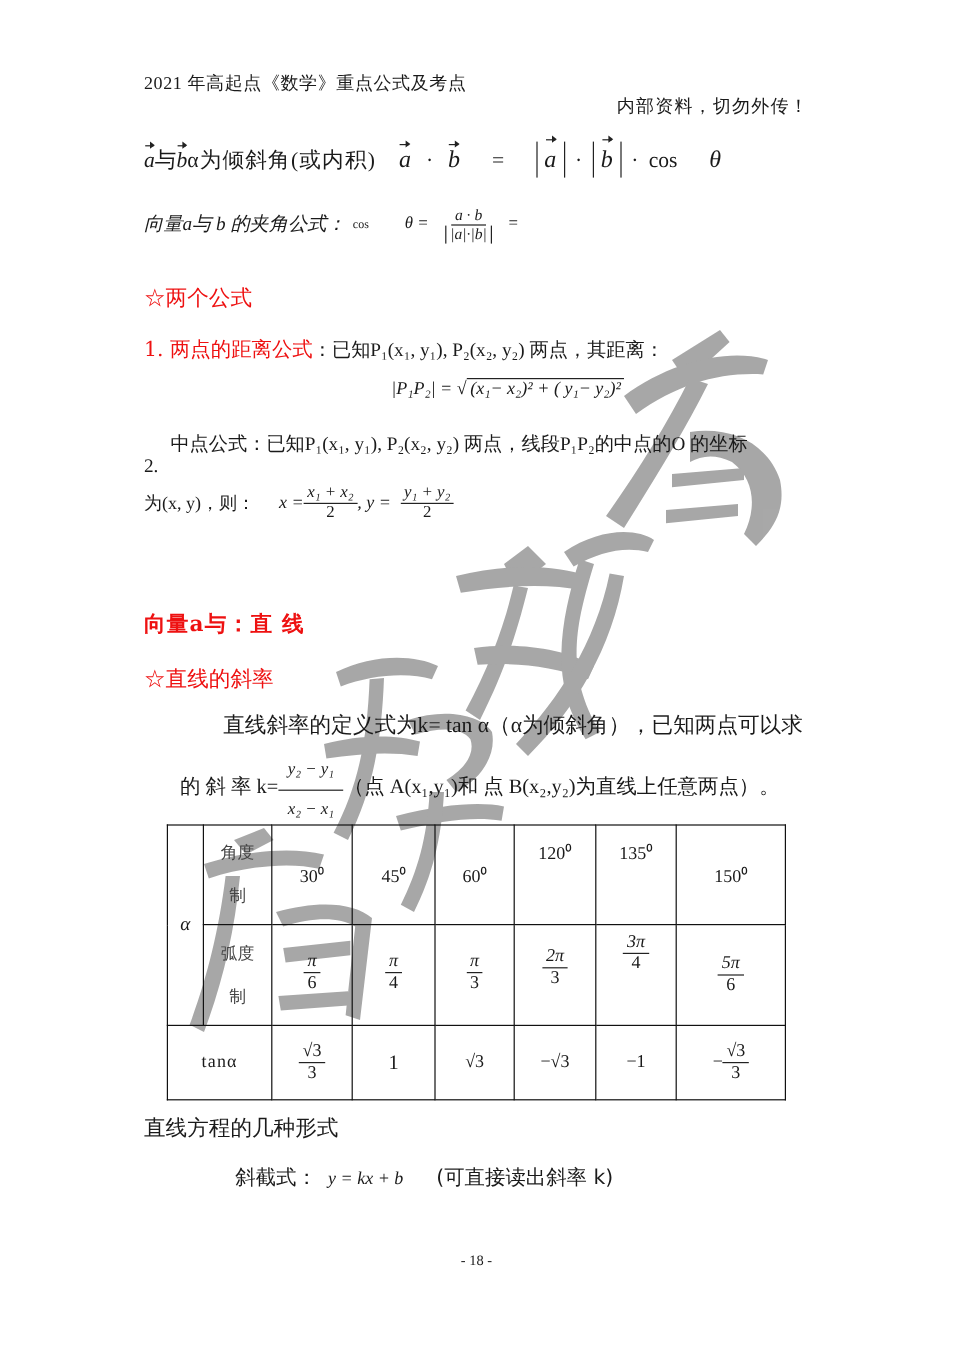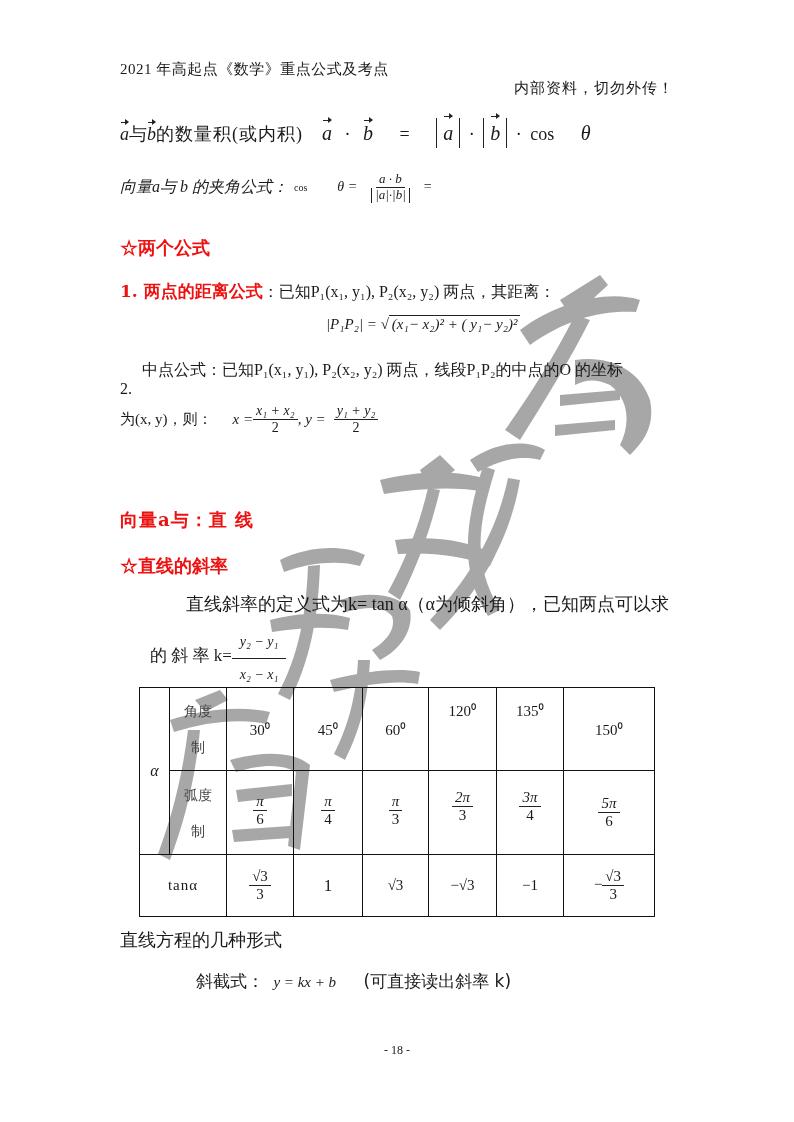--- a/index.html
+++ b/index.html
@@ -1,21 +1,21 @@
 <!DOCTYPE html>
 <html><head>
 <meta charset="utf-8">
 <style>
   html, body { margin:0; padding:0; background:#fff; }
   body { width:794px; height:1122px; position:relative; overflow:hidden;
          font-family: "DejaVu Serif", "Liberation Serif", serif; color:#1a1a1a; }
   .abs { position:absolute; white-space:nowrap; }
   .serif { font-family: "Liberation Serif", "DejaVu Serif", serif; }
   .it { font-style: italic; }
-  .red { color:#ee1111;font-weight:bold; }
+  .red { color:#ee1111; }
   .frac { display:inline-flex; flex-direction:column; align-items:center; vertical-align:middle; line-height:1.15; }
   .frac .num { border-bottom:1px solid #222; padding:0 3px; }
   .frac .den { padding:0 3px; }
   .vec { position:relative; display:inline-block; }
   .vec::before { content:""; position:absolute; left:1px; right:1px; top:-2px; border-top:1px solid #222; }
   .vec::after { content:""; position:absolute; right:0px; top:-5px; border-left:4px solid #222; border-top:3px solid transparent; border-bottom:3px solid transparent; }
   .absbar { border-left:1px solid #222; border-right:1px solid #222; padding:0 6px; }
   .sqrt { border-top:1px solid #222; padding:0 3px; }
   table.angles { position:absolute; left:139px; top:687px; border-collapse:collapse; }
   table.angles td { border:1.3px solid #111; text-align:center; vertical-align:middle; padding:0;
@@ -56,21 +56,21 @@
     <path d="M230 760 C265 750 295 752 310 765 L300 850 L288 846 L296 772 C282 764 262 764 236 772 Z"></path>
     <path d="M236 790 L292 784 L292 796 L238 802 Z"></path>
     <path d="M232 830 L290 826 L290 838 L234 842 Z"></path>
   </g>
 </svg>
 
 <div class="abs serif" style="left:120px; top:60px; font-size:15px; letter-spacing:0.5px;">2021 年高起点《数学》重点公式及考点</div>
 <div class="abs serif" style="left:514px; top:79px; font-size:15px; letter-spacing:1px;">内部资料，切勿外传！</div>
 
 <div class="abs serif" style="left:120px; top:118px; font-size:18px;">
-  <span class="vec it">a</span><span>与</span><span class="vec it">b</span><span style="letter-spacing:1px;">的数量积(或内积)</span>
+  <span class="vec it">a</span><span>与</span><span class="vec it">b</span><span style="letter-spacing:1px;">α为倾斜角(或内积)</span>
   <span style="display:inline-block;width:10px;"></span>
   <span class="vec it" style="font-size:20px;">a</span>
   <span style="margin:0 8px;">·</span>
   <span class="vec it" style="font-size:20px;">b</span>
   <span style="margin:0 22px;">=</span>
   <span class="absbar" style="display:inline-block;height:30px;line-height:30px;"><span class="vec it" style="font-size:20px;">a</span></span>
   <span style="margin:0 4px;">·</span>
   <span class="absbar" style="display:inline-block;height:30px;line-height:30px;"><span class="vec it" style="font-size:20px;">b</span></span>
   <span style="margin:0 4px;">·</span>
   <span>cos</span>
@@ -117,20 +117,21 @@
 
 <div class="abs red" style="left:120px; top:508px; font-size:18px; font-weight:bold; letter-spacing:1px;">向量a与：直 线</div>
 <div class="abs red" style="left:120px; top:540px; font-size:18px;margin-top:14px;">☆直线的斜率</div>
 <div class="abs serif" style="left:186px; top:592px; font-size:18px;">直线斜率的定义式为k= tan α（α为倾斜角），已知两点可以求</div>
 <div class="abs serif" style="left:150px; top:628px; font-size:17px; display:flex; align-items:center;">
   <span>的 斜 率 k=</span>
   <span class="frac" style="font-size:14px; margin-top:6px;">
     <span class="num it" style="padding:0 8px 8px;">y₂ − y₁</span>
     <span class="den it" style="padding-top:8px;">x₂ − x₁</span>
   </span>
+  <span>（点 A(x₁,y₁)和 点 B(x₂,y₂)为直线上任意两点）。</span>
 </div>
 
 <table class="angles">
   <colgroup>
     <col style="width:30px">
       <col style="width:57px">
       <col style="width:67px">
       <col style="width:69px">
     <col style="width:66px">
       <col style="width:68px">
@@ -165,21 +166,21 @@
             <span class="den">4</span>
           </span></td>
     <td style="vertical-align:top; padding-top:22px;"><span class="frac">
             <span class="num it">π</span>
             <span class="den">3</span>
           </span></td>
     <td style="vertical-align:top; padding-top:18px;margin-top:48px;"><span class="frac">
             <span class="num it">2π</span>
             <span class="den">3</span>
           </span></td>
-    <td style="vertical-align:top; padding-top:18px;"><span class="frac">
+    <td style="vertical-align:top; padding-top:6px;"><span class="frac">
             <span class="num it">3π</span>
             <span class="den">4</span>
           </span></td>
     <td style="vertical-align:top; padding-top:24px;"><span class="frac">
             <span class="num it">5π</span>
             <span class="den">6</span>
           </span></td>
   </tr>
   <tr style="height:62px;">
     <td colspan="2" style="font-size:15px; letter-spacing:1px;">

